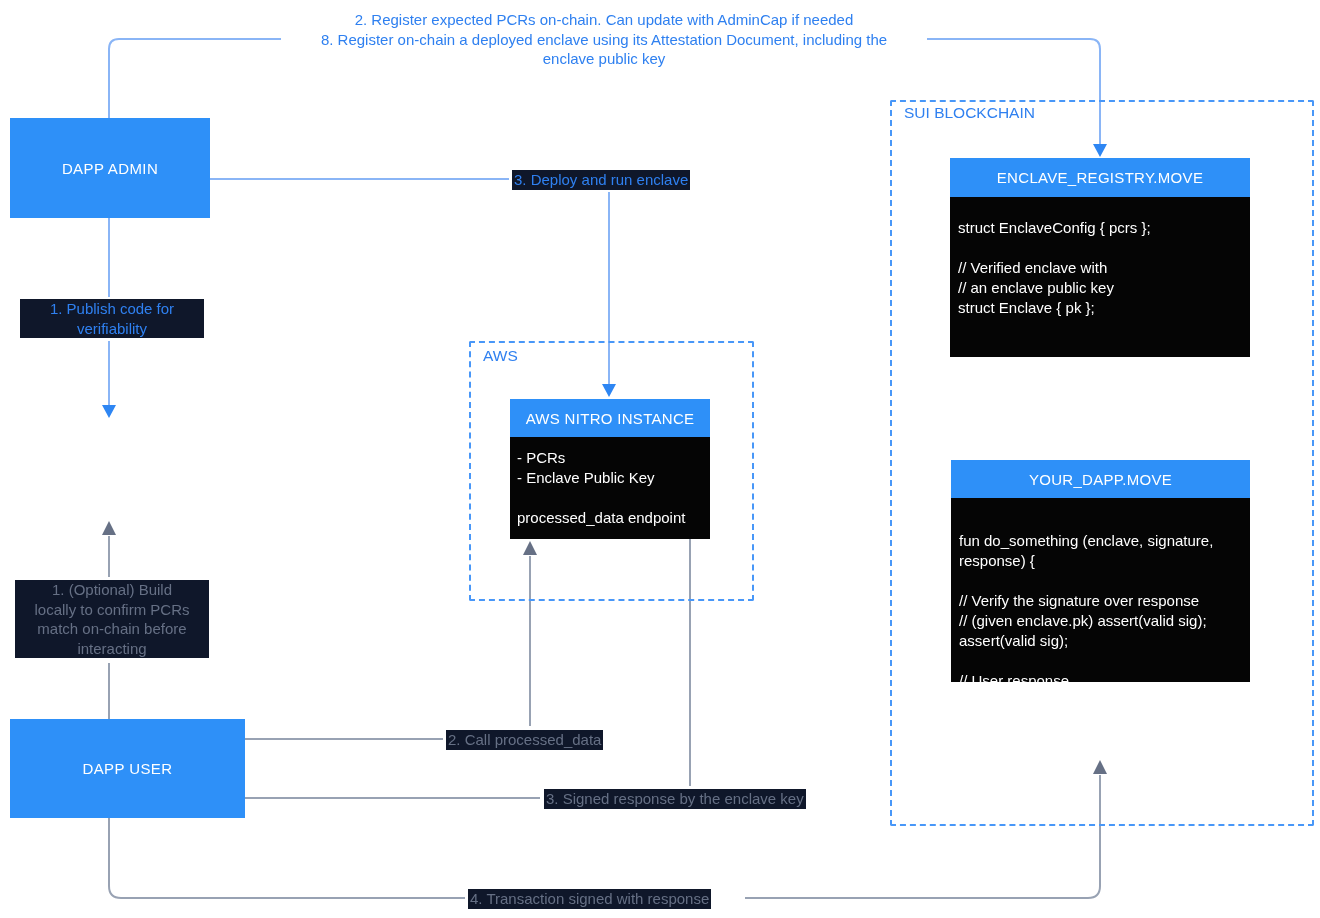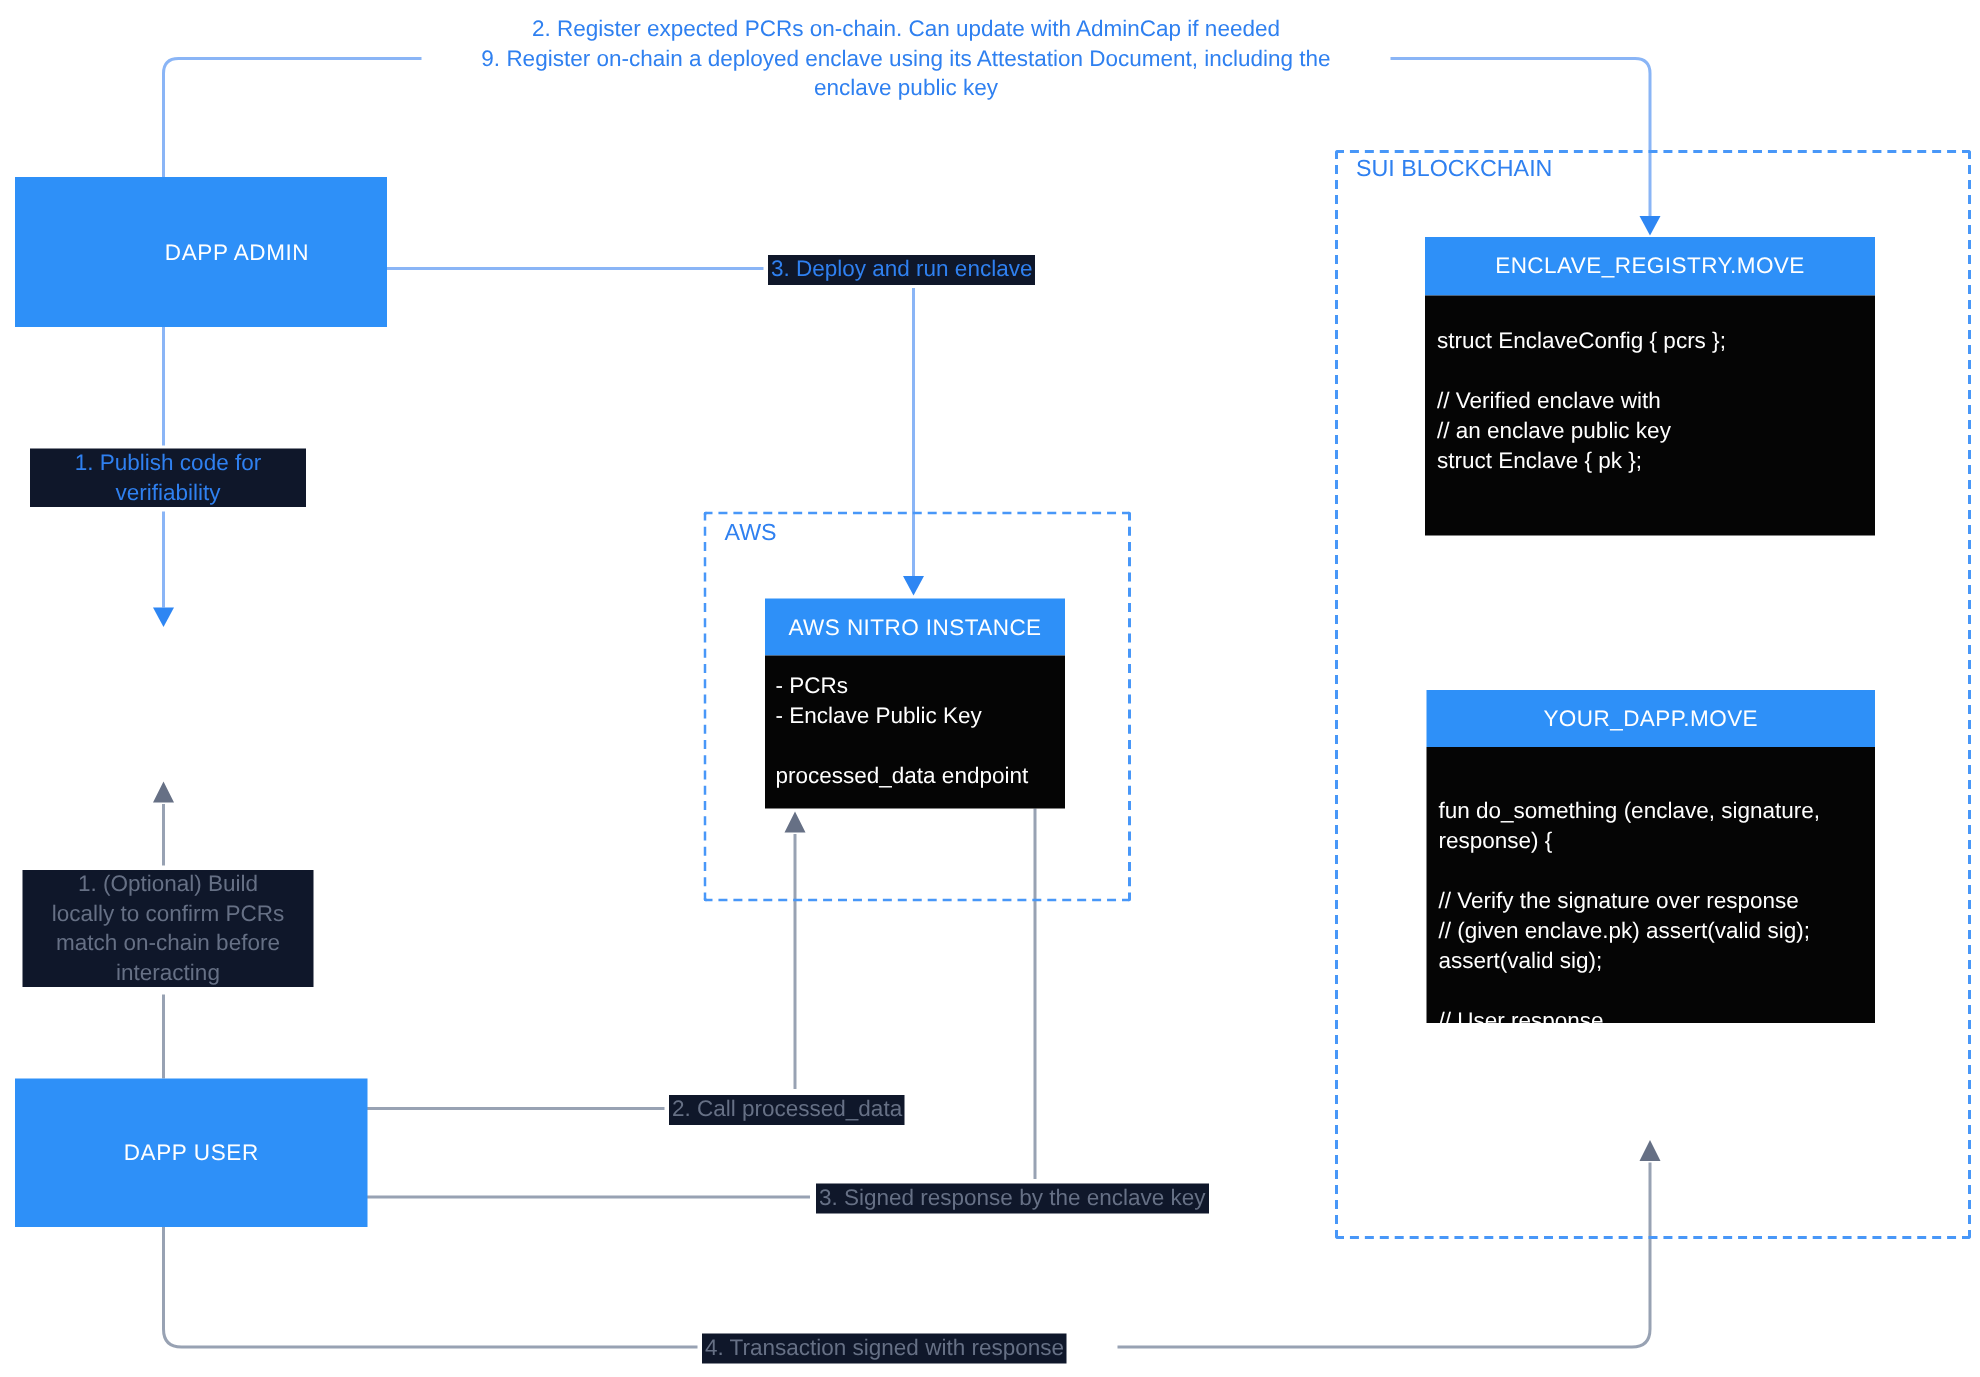--- a/index.html
+++ b/index.html
@@ -79,25 +79,25 @@
     <path class="line-gray" d="M690 539 V786"></path>
     <path class="line-gray" d="M540 798 H226"></path>
     <polygon class="head-gray" points="226,791 226,805 212,798"></polygon>
     <path class="line-gray" d="M109 818 V886 Q109 898 121 898 H465"></path>
     <path class="line-gray" d="M745 898 H1088 Q1100 898 1100 886 V775"></path>
     <polygon class="head-gray" points="1093,774 1107,774 1100,760"></polygon>
   </svg>
 
   <div class="topnote">
     <div><span>2. Register expected PCRs on-chain. Can update with AdminCap if needed</span></div>
-    <div><span>9. Register on-chain a deployed enclave using its Attestation Document, including the</span></div>
+    <div><span>8. Register on-chain a deployed enclave using its Attestation Document, including the</span></div>
     <div><span>enclave public key</span></div>
   </div>
 
-  <div class="node blue" style="left:10px;top:118px;width:200px;height:100px;padding-left:48px;">
+  <div class="node blue" style="left:10px;top:118px;width:200px;height:100px;">
     <span>DAPP ADMIN</span>
   </div>
 
 
   <div class="node blue" style="left:10px;top:719px;width:235px;height:99px;">
     <span>DAPP USER</span>
   </div>
 
   <div class="group" style="left:469px;top:341px;width:281px;height:256px;">
     <span class="group-label">AWS</span>

